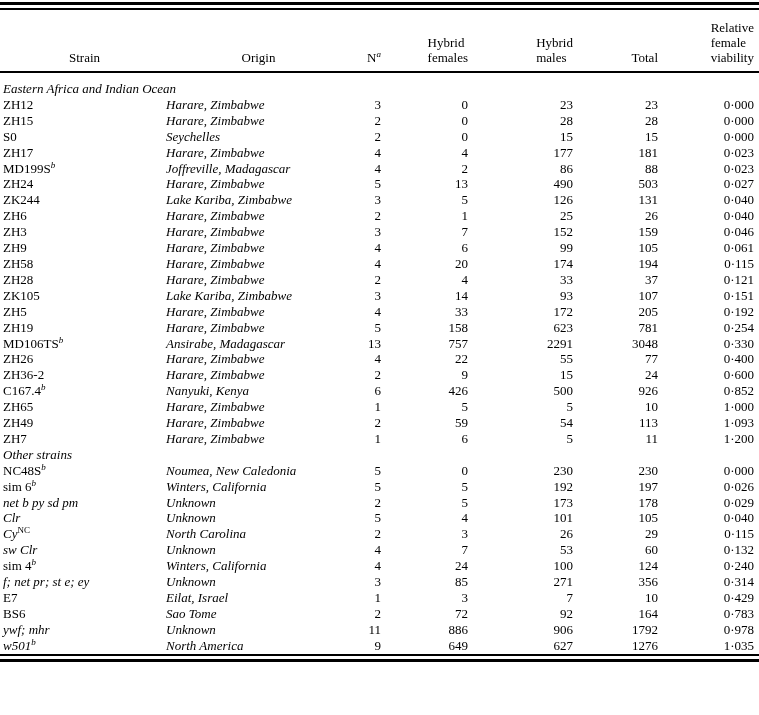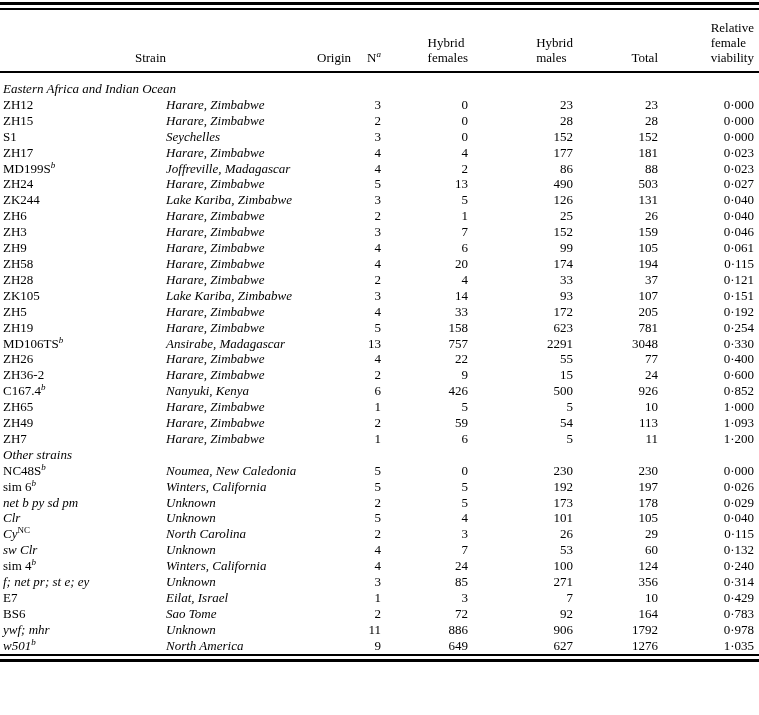--- a/index.html
+++ b/index.html
@@ -9,21 +9,21 @@
   }
   .page { padding-top:2px; }
   .rule-top    { height:3px; border-top:3px solid #000; border-bottom:2px solid #000; }
   .rule-bottom { height:3px; border-top:2px solid #000; border-bottom:3px solid #000; }
   table { border-collapse:collapse; table-layout:fixed; width:759px; }
   thead th {
     font-weight:normal; font-size:13px; line-height:15px;
     vertical-align:bottom; height:55px; padding:0 0 6px 0;
     border-bottom:2px solid #000;
   }
-  th.left { text-align:right; }
+  th.left { text-align:center; }
   th.num  { text-align:right; }
   .hdr-block { display:inline-block; text-align:left; white-space:pre-line; }
   tbody td {
     font-size:13px; line-height:15.9px; height:15.9px;
     padding:0; white-space:nowrap; vertical-align:bottom;
   }
   tbody tr:first-child td { padding-top:8px;font-family:Liberation Serif, serif; }
   .c-strain, .section, th.c-strain { padding-left:3px; }
   .c-origin { text-align:left;font-style:italic; }
   .c-num { text-align:right; }
@@ -79,26 +79,26 @@
         <tr>
           <td class="c-strain"><span>ZH15</span></td>
           <td class="c-origin">Harare, Zimbabwe</td>
           <td class="c-num">2</td>
           <td class="c-num">0</td>
           <td class="c-num">28</td>
           <td class="c-num">28</td>
           <td class="c-num c-last">0·000</td>
         </tr>
         <tr>
-          <td class="c-strain"><span>S1</span></td>
+          <td class="c-strain"><span>S0</span></td>
           <td class="c-origin">Seychelles</td>
-          <td class="c-num">3</td>
+          <td class="c-num">2</td>
           <td class="c-num">0</td>
-          <td class="c-num">152</td>
-          <td class="c-num">152</td>
+          <td class="c-num">15</td>
+          <td class="c-num">15</td>
           <td class="c-num c-last">0·000</td>
         </tr>
         <tr>
           <td class="c-strain"><span>ZH17</span></td>
           <td class="c-origin">Harare, Zimbabwe</td>
           <td class="c-num">4</td>
           <td class="c-num">4</td>
           <td class="c-num">177</td>
           <td class="c-num">181</td>
           <td class="c-num c-last">0·023</td>

